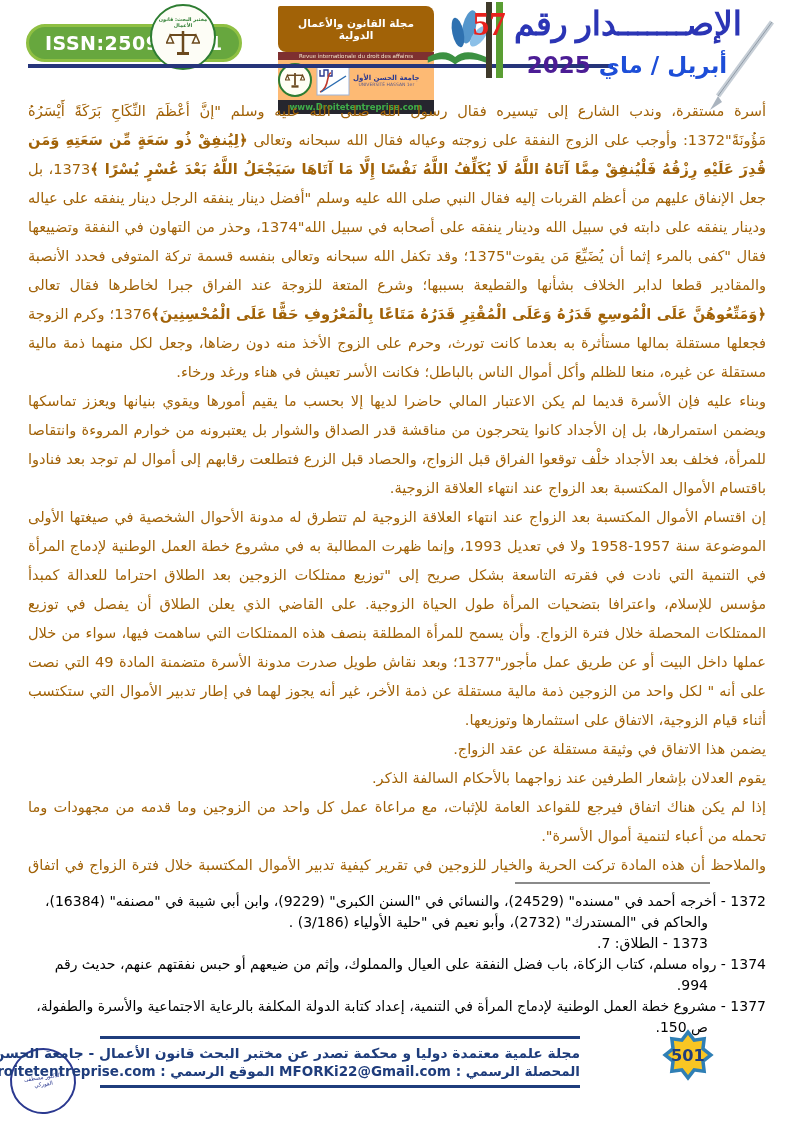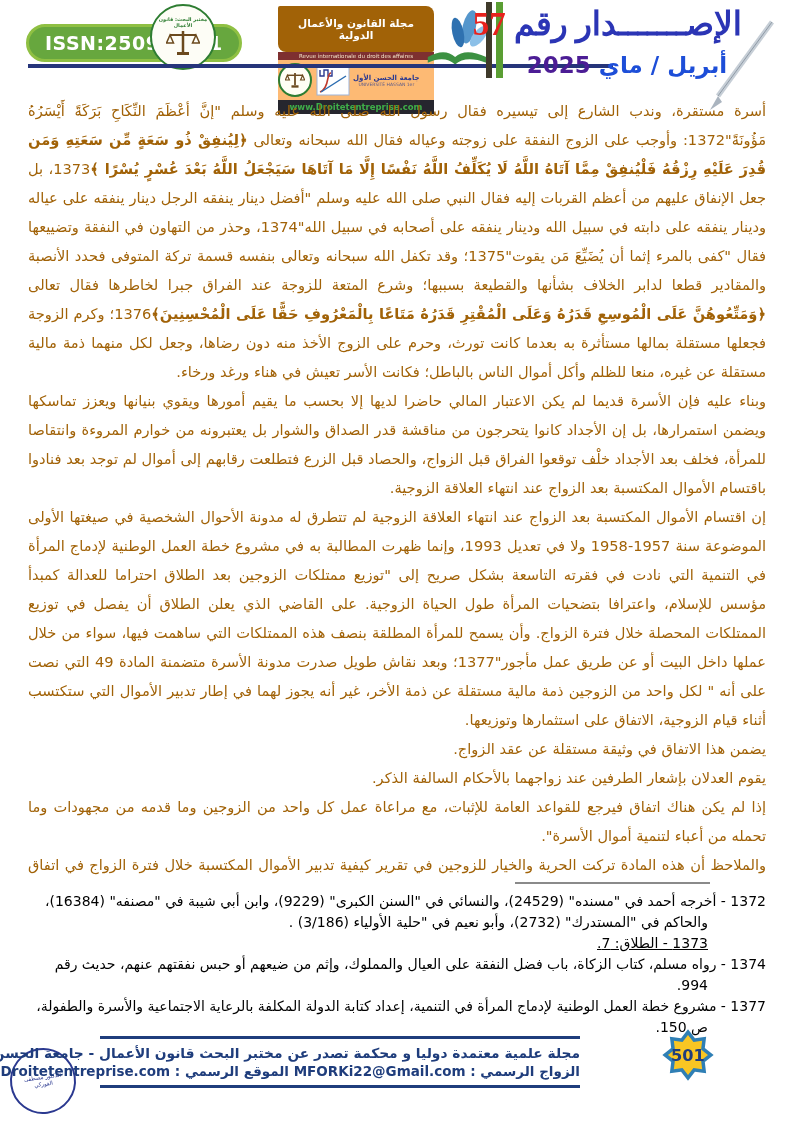--- a/index.html
+++ b/index.html
@@ -67,21 +67,21 @@
   .article p { margin:0; }
   .quran { font-weight:bold; }
 
   
   .footnotes { position:absolute; top:882px; left:28px; right:28px; direction:rtl; }
   .fn-rule { width:195px; height:2px; background:#8a8a8a; margin-left:auto; margin-right:56px; margin-bottom:7px; }
   .footnote {
     font-size:14px; line-height:21px; text-align:right;
     padding-right:58px; text-indent:-58px; color:#000;
   }
-  .footnote.fn-indent { text-indent:0;text-decoration:underline; }
+  .footnote.fn-indent { text-indent:0; }
 
   
   .page-badge { position:absolute; left:648px; top:1028px; width:80px; height:54px; }
   .page-badge svg { display:block; }
   .stamp {
     position:absolute; left:10px; top:1048px; width:66px; height:66px; border-radius:50%;
     border:2px solid #2b3990; display:flex; align-items:center; justify-content:center;
     color:#2b3990; font-size:5.5px; text-align:center; line-height:7px; padding:4px;
     transform:rotate(-8deg); background:rgba(255,255,255,0.6);
   }
@@ -199,21 +199,21 @@
   </div>
 
   <div class="stamp">
     <span>الدكتور مصطفى الفوركي</span>
   </div>
 
   <footer class="footer-box">
     <div class="f-rule"></div>
     <div class="f-line1">مجلة علمية معتمدة  دوليا و محكمة تصدر عن مختبر البحث قانون الأعمال - جامعة الحسن الأول - سطات - المغرب</div>
     <div class="f-line2">
-      <span>الزواج الرسمي :</span>
+      <span>المحصلة الرسمي :</span>
       <span class="latin">MFORKi22@Gmail.com</span>
       <span>الموقع الرسمي :</span>
       <span class="latin">WWW.Droitetentreprise.com</span>
     </div>
     <div class="f-rule"></div>
   </footer>
 
 </div>
 
 </body></html>

